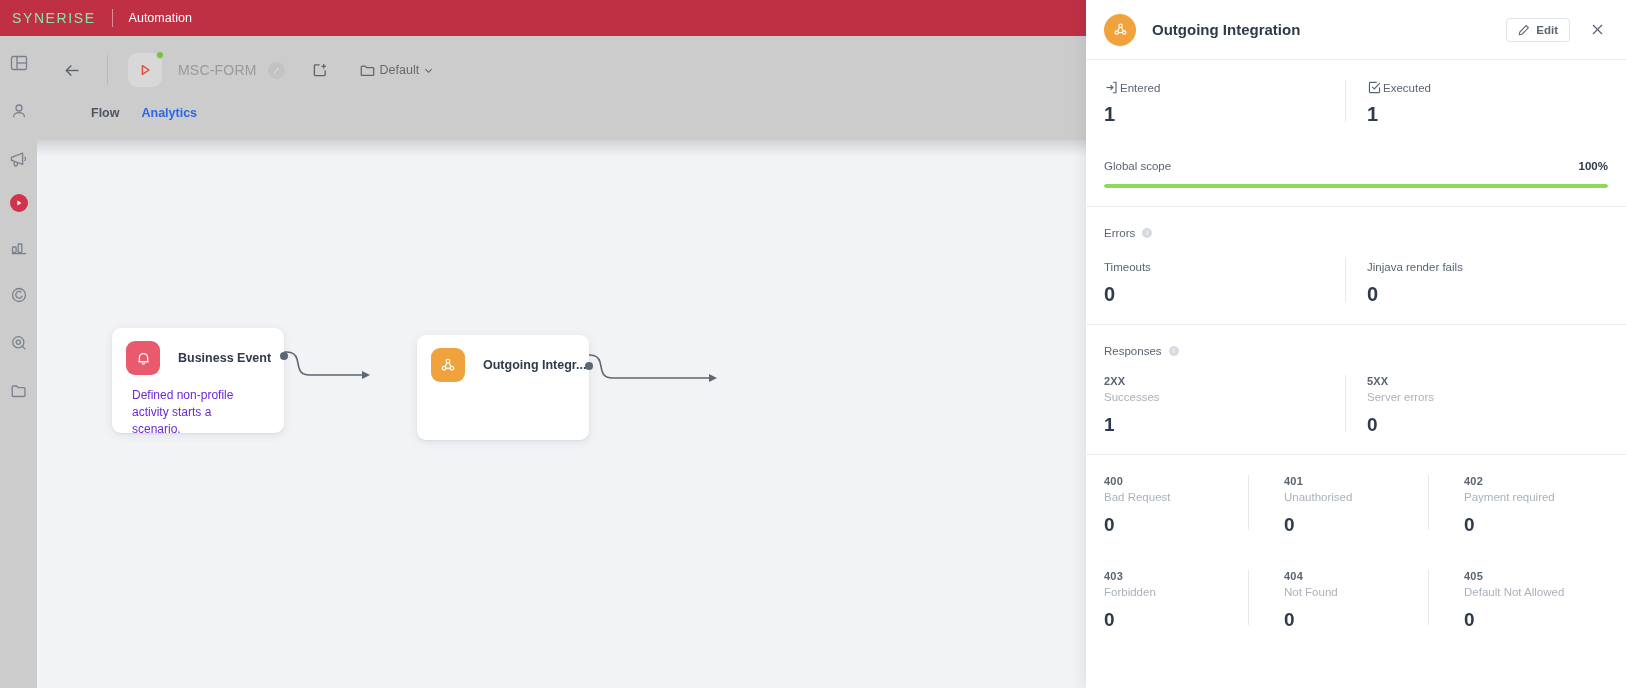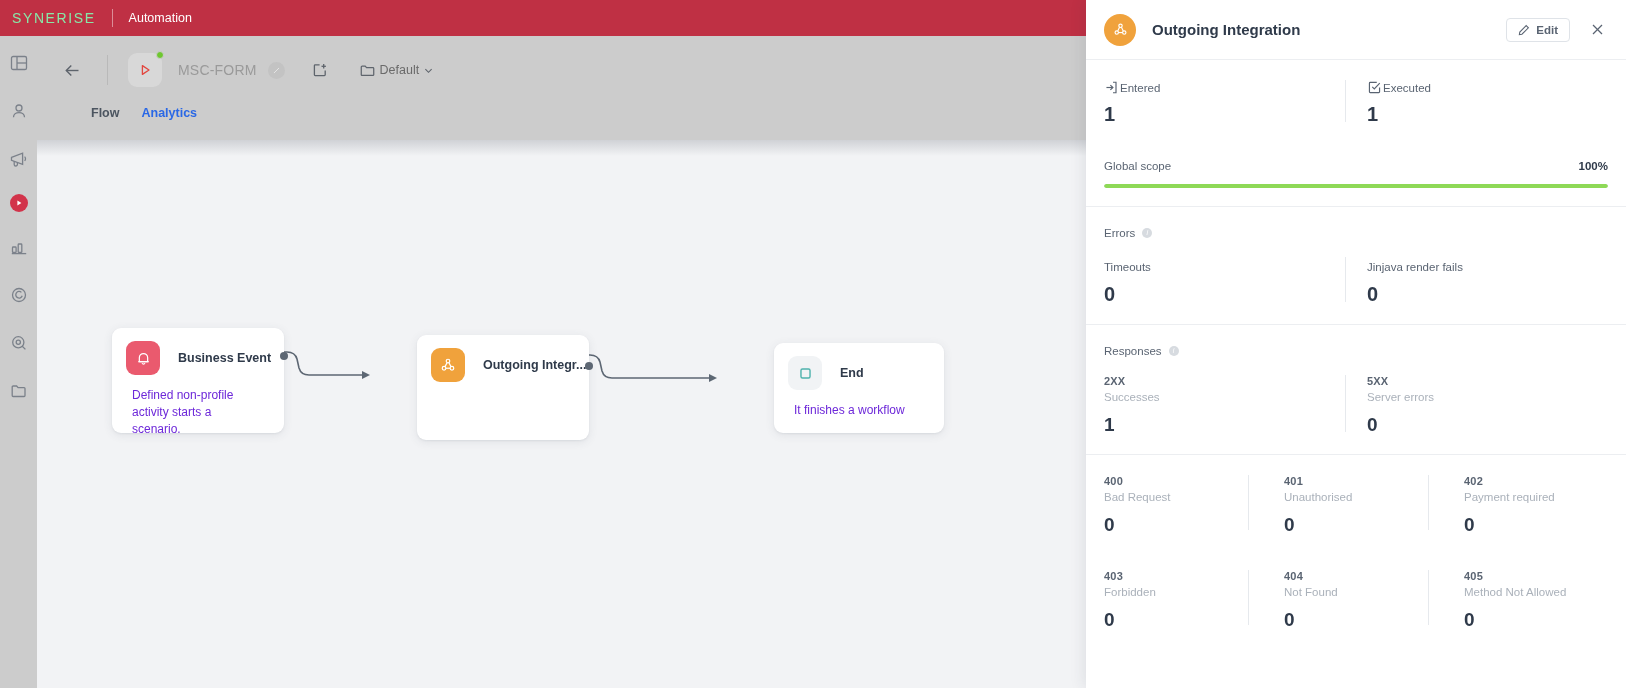--- a/index.html
+++ b/index.html
@@ -357,31 +357,20 @@
             <line x1="8.9" y1="7.4" x2="6.7" y2="11.8"></line>
             <line x1="11.1" y1="7.4" x2="13.3" y2="11.8"></line>
             <line x1="7.6" y1="13.6" x2="12.4" y2="13.6"></line>
           </svg>
         </div>
         <span class="node-title">Outgoing Integr...</span>
       </div>
       <span class="node-port" style="right:-4px; top:27px;"></span>
     </div>
 
-    <div class="flow-node" style="left:737px; top:203px; width:170px; height:90px;">
-      <div class="node-head">
-        <div class="node-tile" style="background:#f1f3f5;">
-          <svg width="17" height="17" viewBox="0 0 18 18" fill="none" stroke="#4fb3ad" stroke-width="1.5">
-            <rect x="4.2" y="4.2" width="9.6" height="9.6" rx="1.6"></rect>
-          </svg>
-        </div>
-        <span class="node-title">End</span>
-      </div>
-      <div class="node-desc" style="max-width:160px;">It finishes a workflow</div>
-    </div>
 
   </div>
 
   <div class="panel">
 
     <div class="panel-head">
       <div class="panel-avatar">
         <svg width="17" height="17" viewBox="0 0 20 20" fill="none" stroke="#ffffff" stroke-width="1.35">
           <circle cx="10" cy="5.6" r="2"></circle>
           <circle cx="5.6" cy="13.6" r="2"></circle>
@@ -505,20 +494,20 @@
           <div class="code-sub">Forbidden</div>
           <div class="code-value">0</div>
         </div>
         <div class="cell divided">
           <div class="code-label">404</div>
           <div class="code-sub">Not Found</div>
           <div class="code-value">0</div>
         </div>
         <div class="cell divided">
           <div class="code-label">405</div>
-          <div class="code-sub">Method Not Allowed</div>
+          <div class="code-sub">Default Not Allowed</div>
           <div class="code-value">0</div>
         </div>
       </div>
     </div>
 
   </div>
 </div>
 
 </body></html>

